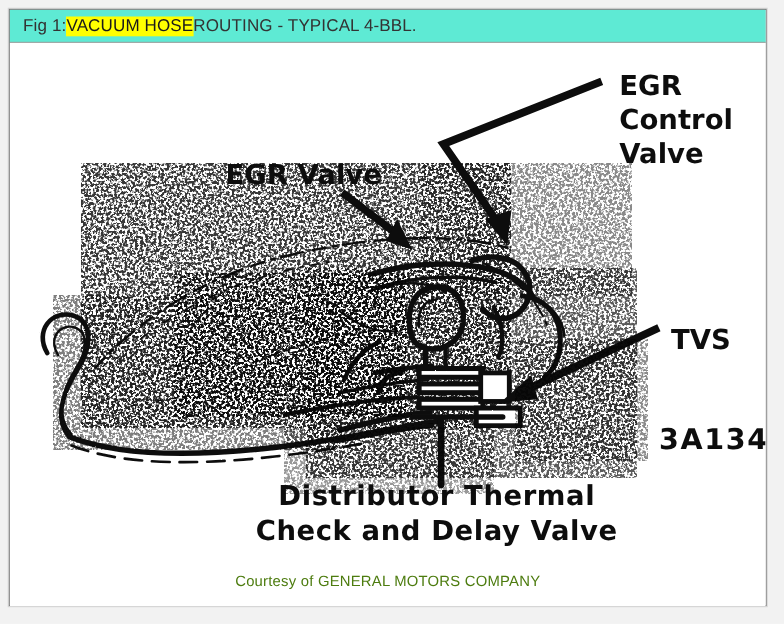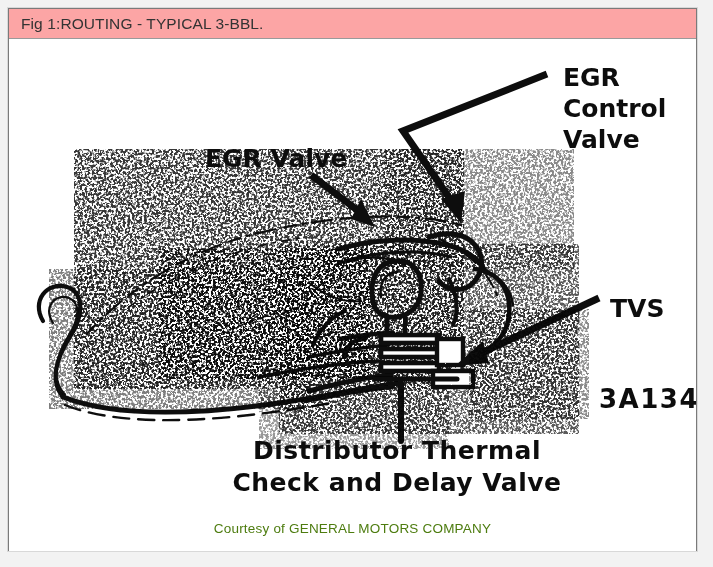--- a/index.html
+++ b/index.html
@@ -24,21 +24,21 @@
     box-shadow: 0 0 0 1px #d8d8d8;
   }
 
   #figure-caption-bar {
     position: absolute;
     left: 0;
     top: 0;
     width: 100%;
     height: 30px;
     box-sizing: border-box;
-    background: #fca5a5;
+    background: #5eead4;
     border-bottom: 1px solid #9a9a9a;
     display: flex;
     align-items: center;
     padding-left: 12px;
     white-space: nowrap;
   }
 
   .caption-text {
     font-size: 15.5px;
     color: #333333;
@@ -84,21 +84,22 @@
     letter-spacing: 0.2px;
   }
 </style>
 </head>
 <body>
 
 <div id="figure-frame">
 
   <div id="figure-caption-bar">
     <span class="caption-text">Fig 1: </span>
-      <span class="caption-text"> ROUTING - TYPICAL 3-BBL.</span>
+      <span class="caption-text caption-highlight">VACUUM HOSE</span>
+      <span class="caption-text"> ROUTING - TYPICAL 4-BBL.</span>
   </div>
 
   <div id="figure-canvas-wrap">
 
     <svg id="diagram-svg" width="687" height="512" viewBox="0 0 687 512">
 
       <defs>
         <clipPath id="clipAll">
             <rect x="0" y="0" width="687" height="512"></rect>
           </clipPath>

